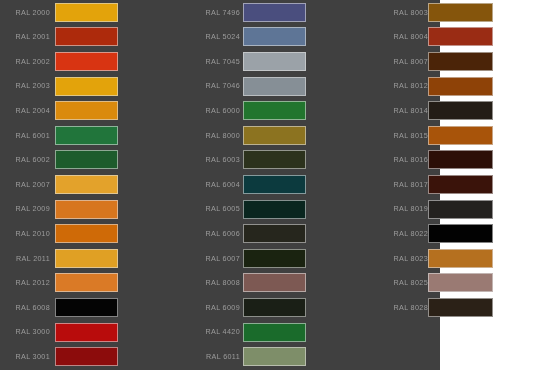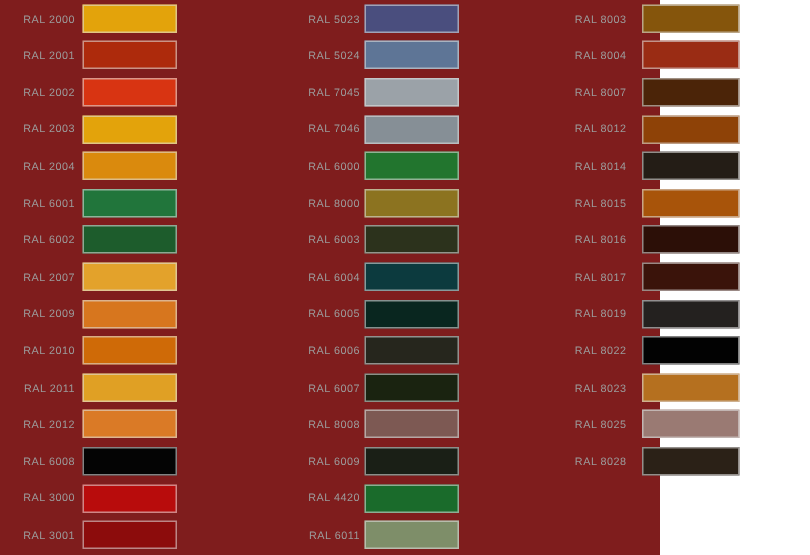--- a/index.html
+++ b/index.html
@@ -12,21 +12,21 @@
     height: 370px;
     overflow: hidden;
     font-family: "Liberation Sans", sans-serif;
     -webkit-font-smoothing: antialiased;
   }
 
   #chart {
     position: relative;
     width: 440px;
     height: 370px;
-    background: #7f1d1d;
+    background: #404040;
   }
 
   .column {
     position: absolute;
     top: 0;
     height: 370px;
   }
   .column.col-0 { left: 0px;   width: 180px; }
   .column.col-1 { left: 188px; width: 180px; }
   .column.col-2 { left: 373px; width: 167px; }
@@ -43,21 +43,21 @@
     font-size: 7.2px;
     letter-spacing: 0.35px;
     color: #9c9c9c;
     text-align: right;
     white-space: nowrap;
     line-height: 1;
     flex: 0 0 auto;
   }
   .col-0 .swatch-label { width: 50px; }
   .col-1 .swatch-label { width: 52px; }
-  .col-2 .swatch-label { width: 55px; text-align: center; }
+  .col-2 .swatch-label { width: 55px; }
 
   .swatch-chip {
     flex: 0 0 auto;
     height: 19px;
     box-sizing: border-box;
     border: 1px solid rgba(255,255,255,0.55);
     outline: 1px solid rgba(0,0,0,0.07);
     outline-offset: -1px;
   }
   .col-0 .swatch-chip { width: 63px; margin-left: 5px; }
@@ -127,21 +127,21 @@
       <span class="swatch-chip" style="background-color: rgb(184, 12, 12);"></span>
     </div>
     <div class="swatch-row">
       <span class="swatch-label">RAL 3001</span>
       <span class="swatch-chip" style="background-color: rgb(140, 12, 12);"></span>
     </div>
   </div>
 
   <div class="column col-1">
     <div class="swatch-row">
-      <span class="swatch-label">RAL 5023</span>
+      <span class="swatch-label">RAL 7496</span>
       <span class="swatch-chip" style="background-color: rgb(74, 78, 126);"></span>
     </div>
     <div class="swatch-row">
       <span class="swatch-label">RAL 5024</span>
       <span class="swatch-chip" style="background-color: rgb(94, 117, 150);"></span>
     </div>
     <div class="swatch-row">
       <span class="swatch-label">RAL 7045</span>
       <span class="swatch-chip" style="background-color: rgb(155, 162, 168);"></span>
     </div>

